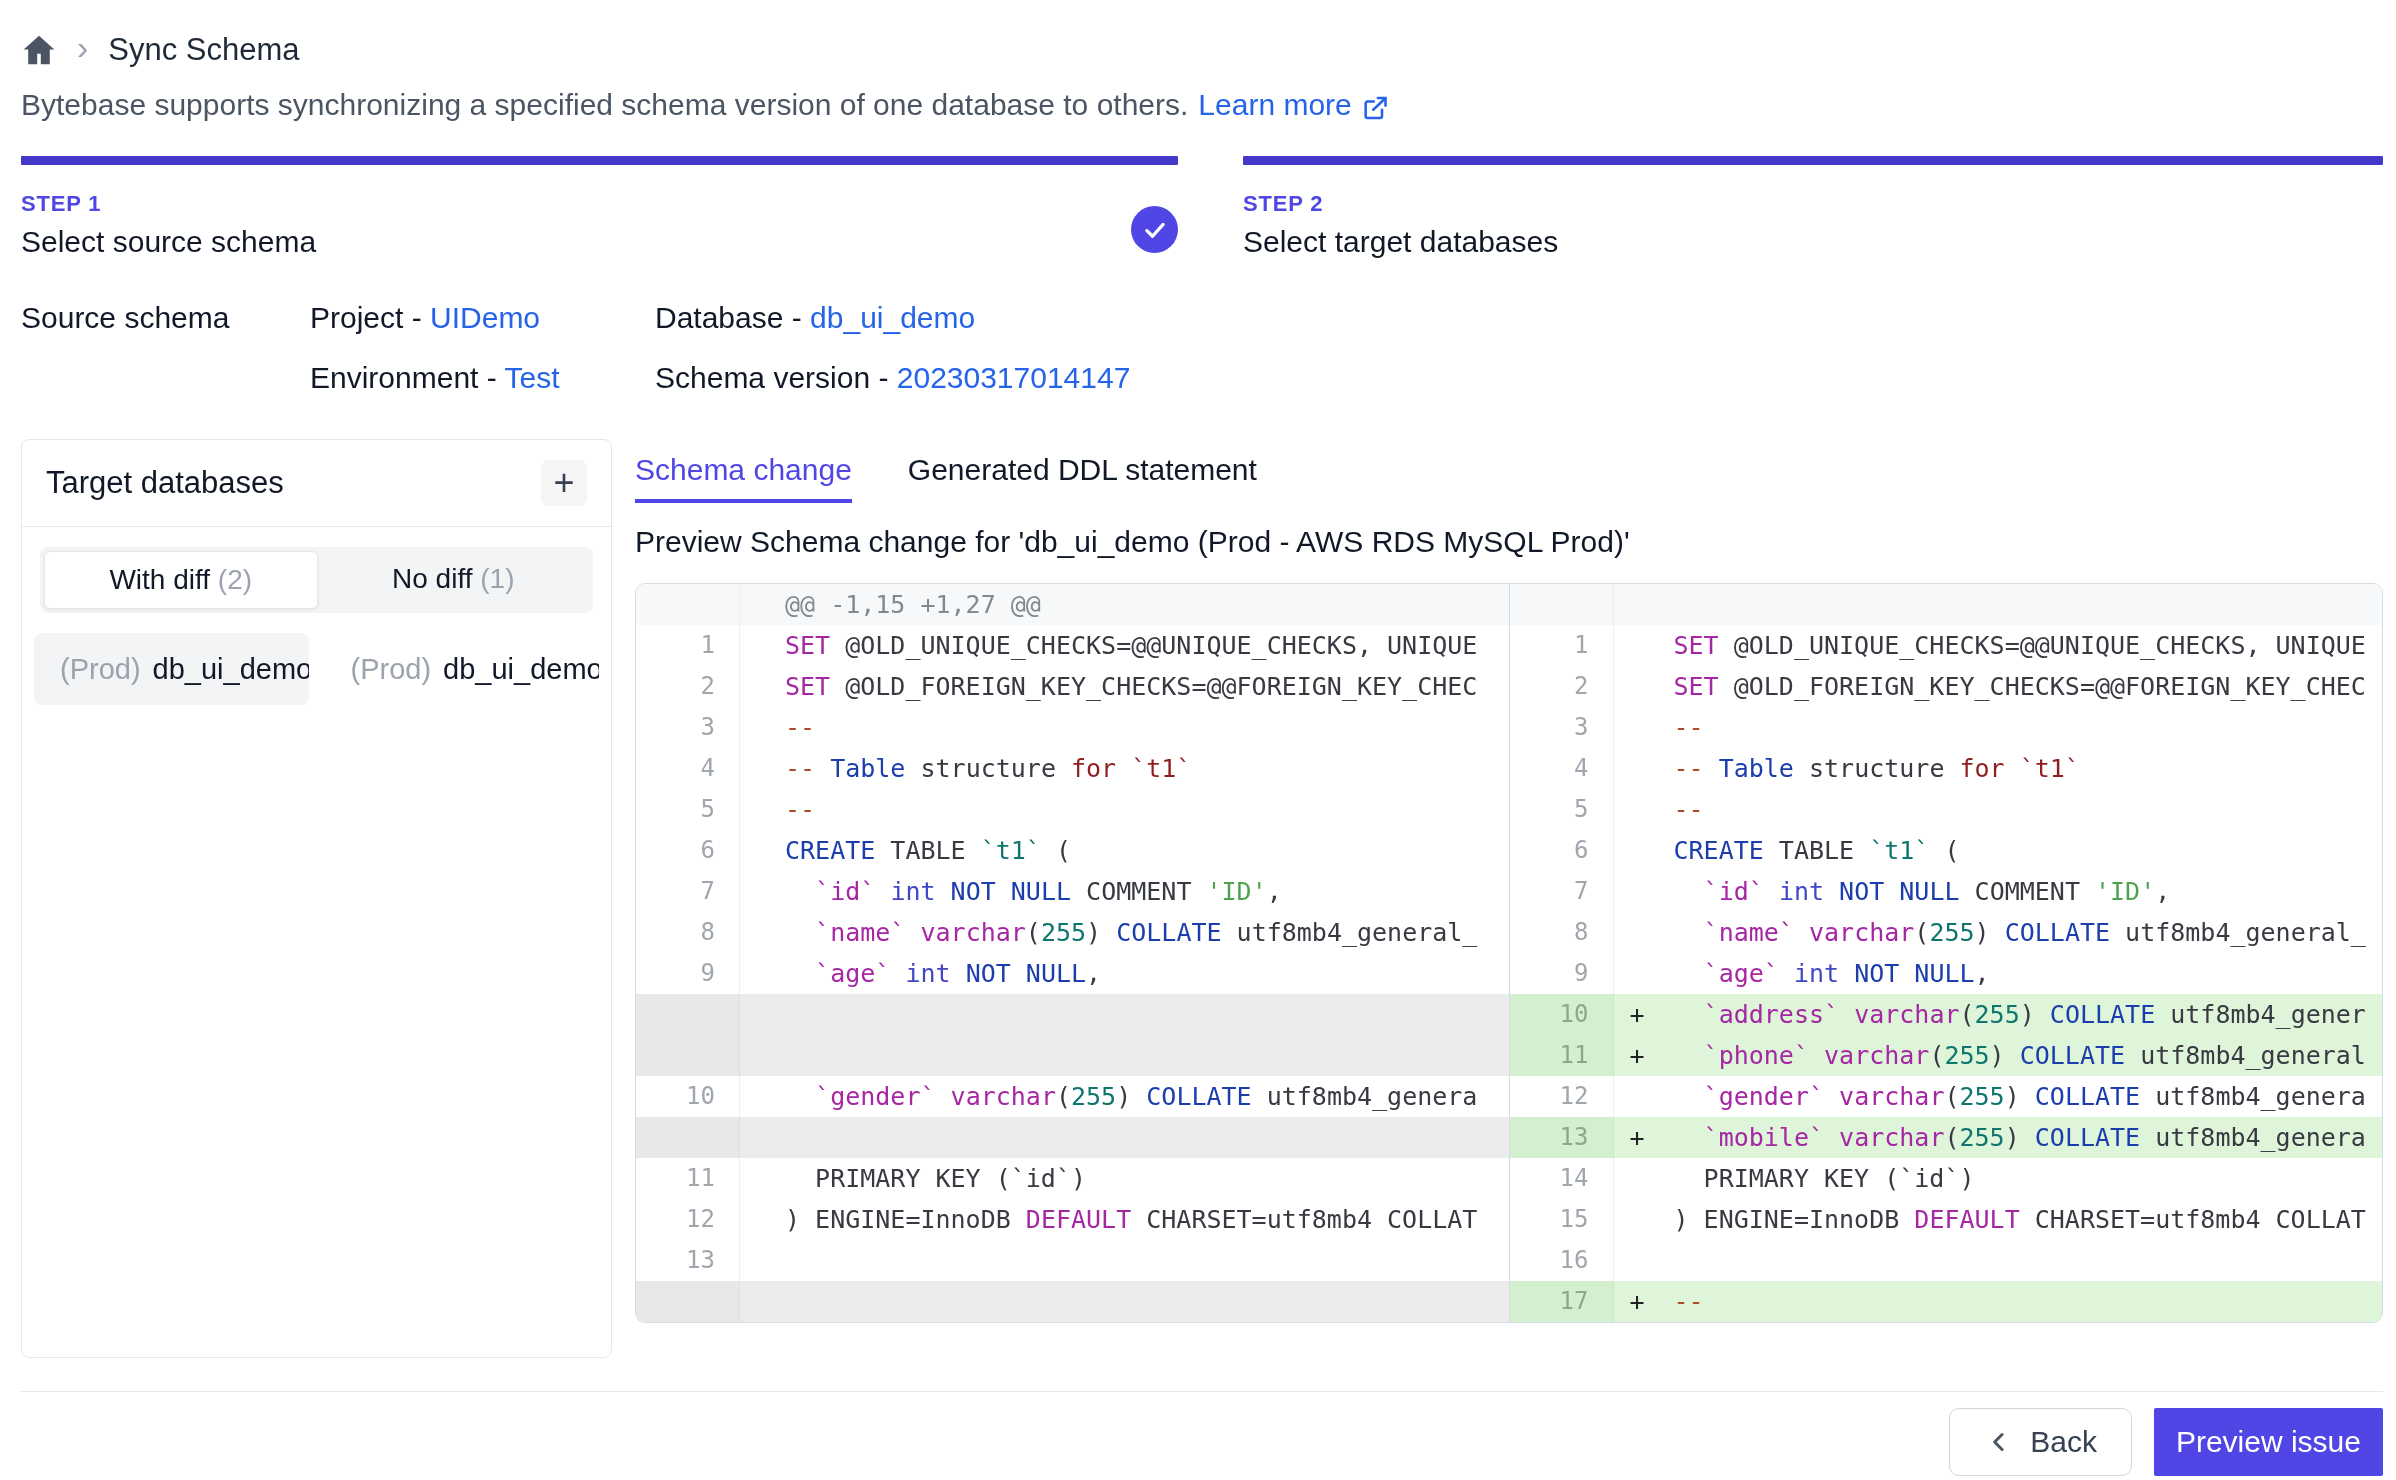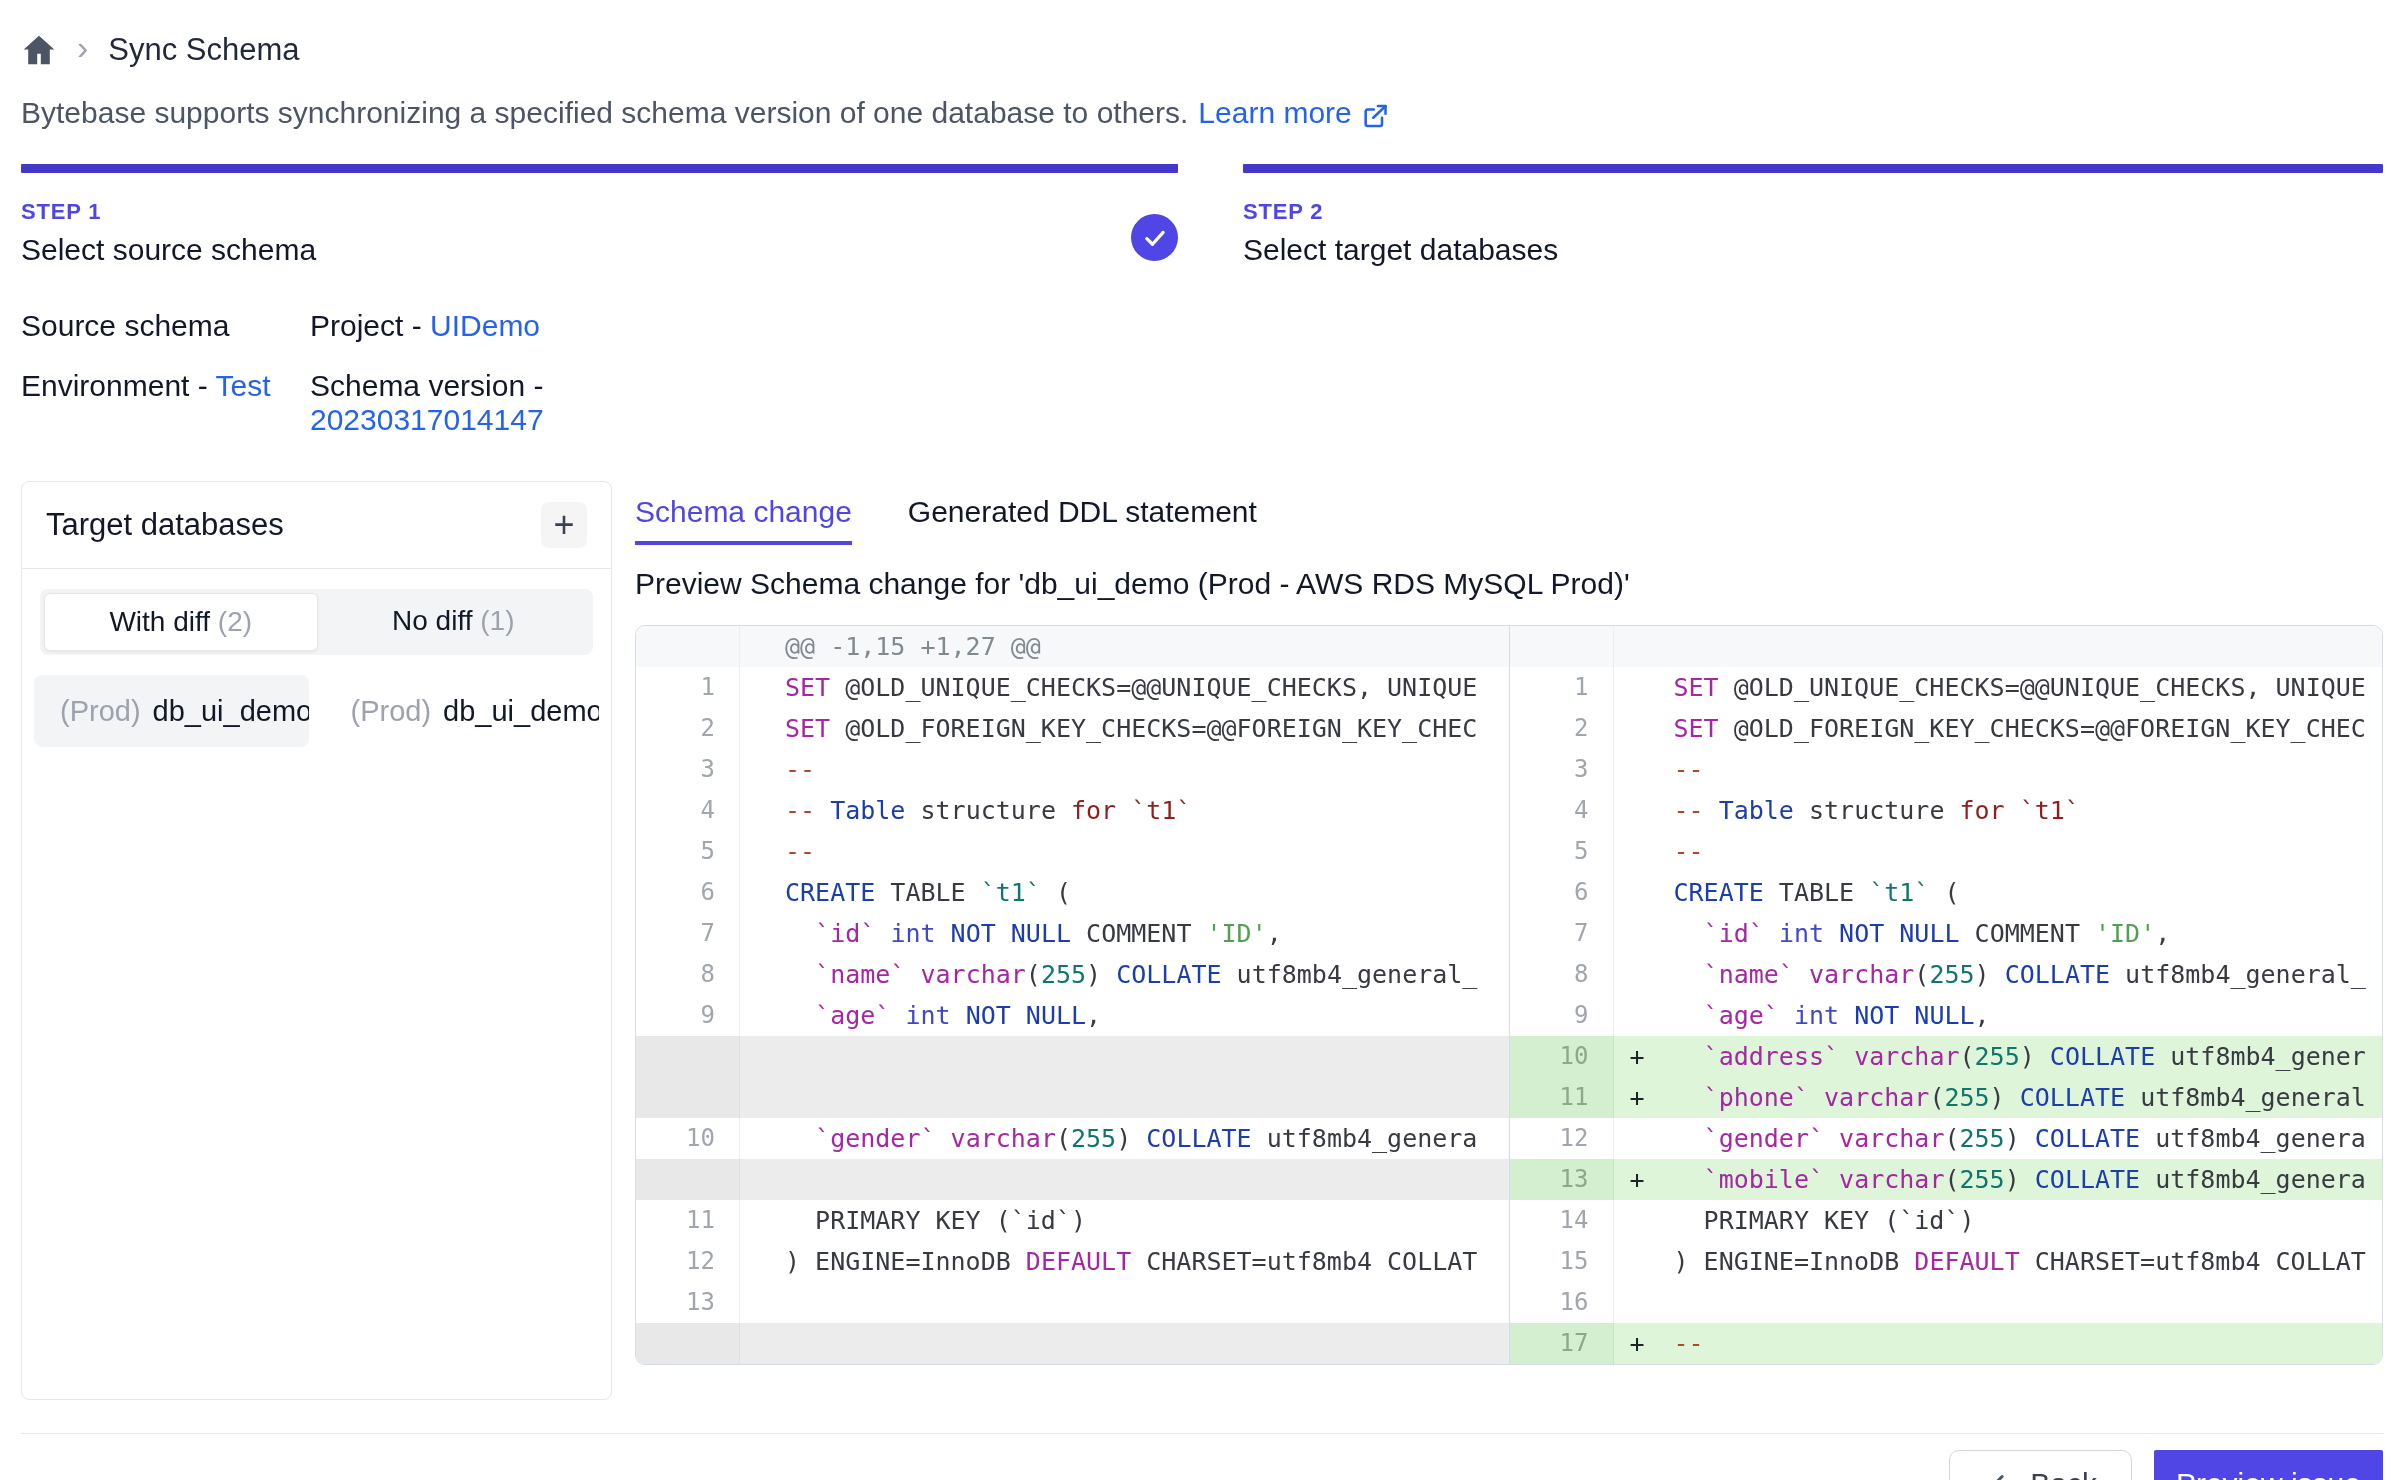--- a/index.html
+++ b/index.html
@@ -15,21 +15,21 @@
   }
   .page{padding:24px 13px 0 21px}
 
   
   .crumb{display:flex;align-items:center;gap:20px;height:52px}
   .crumb svg{display:block}
   .crumb-sep{color:#9ca3af;font-size:34px;line-height:1;padding-bottom:6px}
   .crumb-title{font-size:31px;font-weight:500;color:#1f2937}
 
   
-  .desc{margin-top:20px;font-size:30px;color:#4b5563;display:flex;align-items:center;gap:10px}
+  .desc{margin-top:12px;font-size:30px;color:#4b5563;display:flex;align-items:center;gap:10px}
   .desc .link{color:var(--link);cursor:pointer;display:inline-flex;align-items:flex-end;gap:9px}
 
   
   .steps{margin-top:34px;display:flex;gap:65px}
   .step{position:relative}
   .step.one{width:1157px;flex:none}
   .step.two{flex:1}
   .bar{height:9px;background:var(--bar);border-radius:1px}
   .step-label{margin-top:26px;font-size:22px;font-weight:700;letter-spacing:.8px;color:var(--accent)}
   .step-title{margin-top:8px;font-size:30px;font-weight:500;color:#111827}
@@ -142,20 +142,23 @@
       <div class="bar"></div>
       <div class="step-label">STEP 2</div>
       <div class="step-title">Select target databases</div>
     </div>
   </div>
 
   <div class="source">
     <div class="lbl">Source schema</div>
     <div>
       <span>Project - </span><span class="val-link">UIDemo</span>
+    </div>
+    <div>
+      <span>Database - </span><span class="val-link">db_ui_demo</span>
     </div>
     <div></div>
     <div>
       <span>Environment - </span><span class="val-link">Test</span>
     </div>
     <div>
       <span>Schema version - </span><span class="val-link">20230317014147</span>
     </div>
   </div>
 

